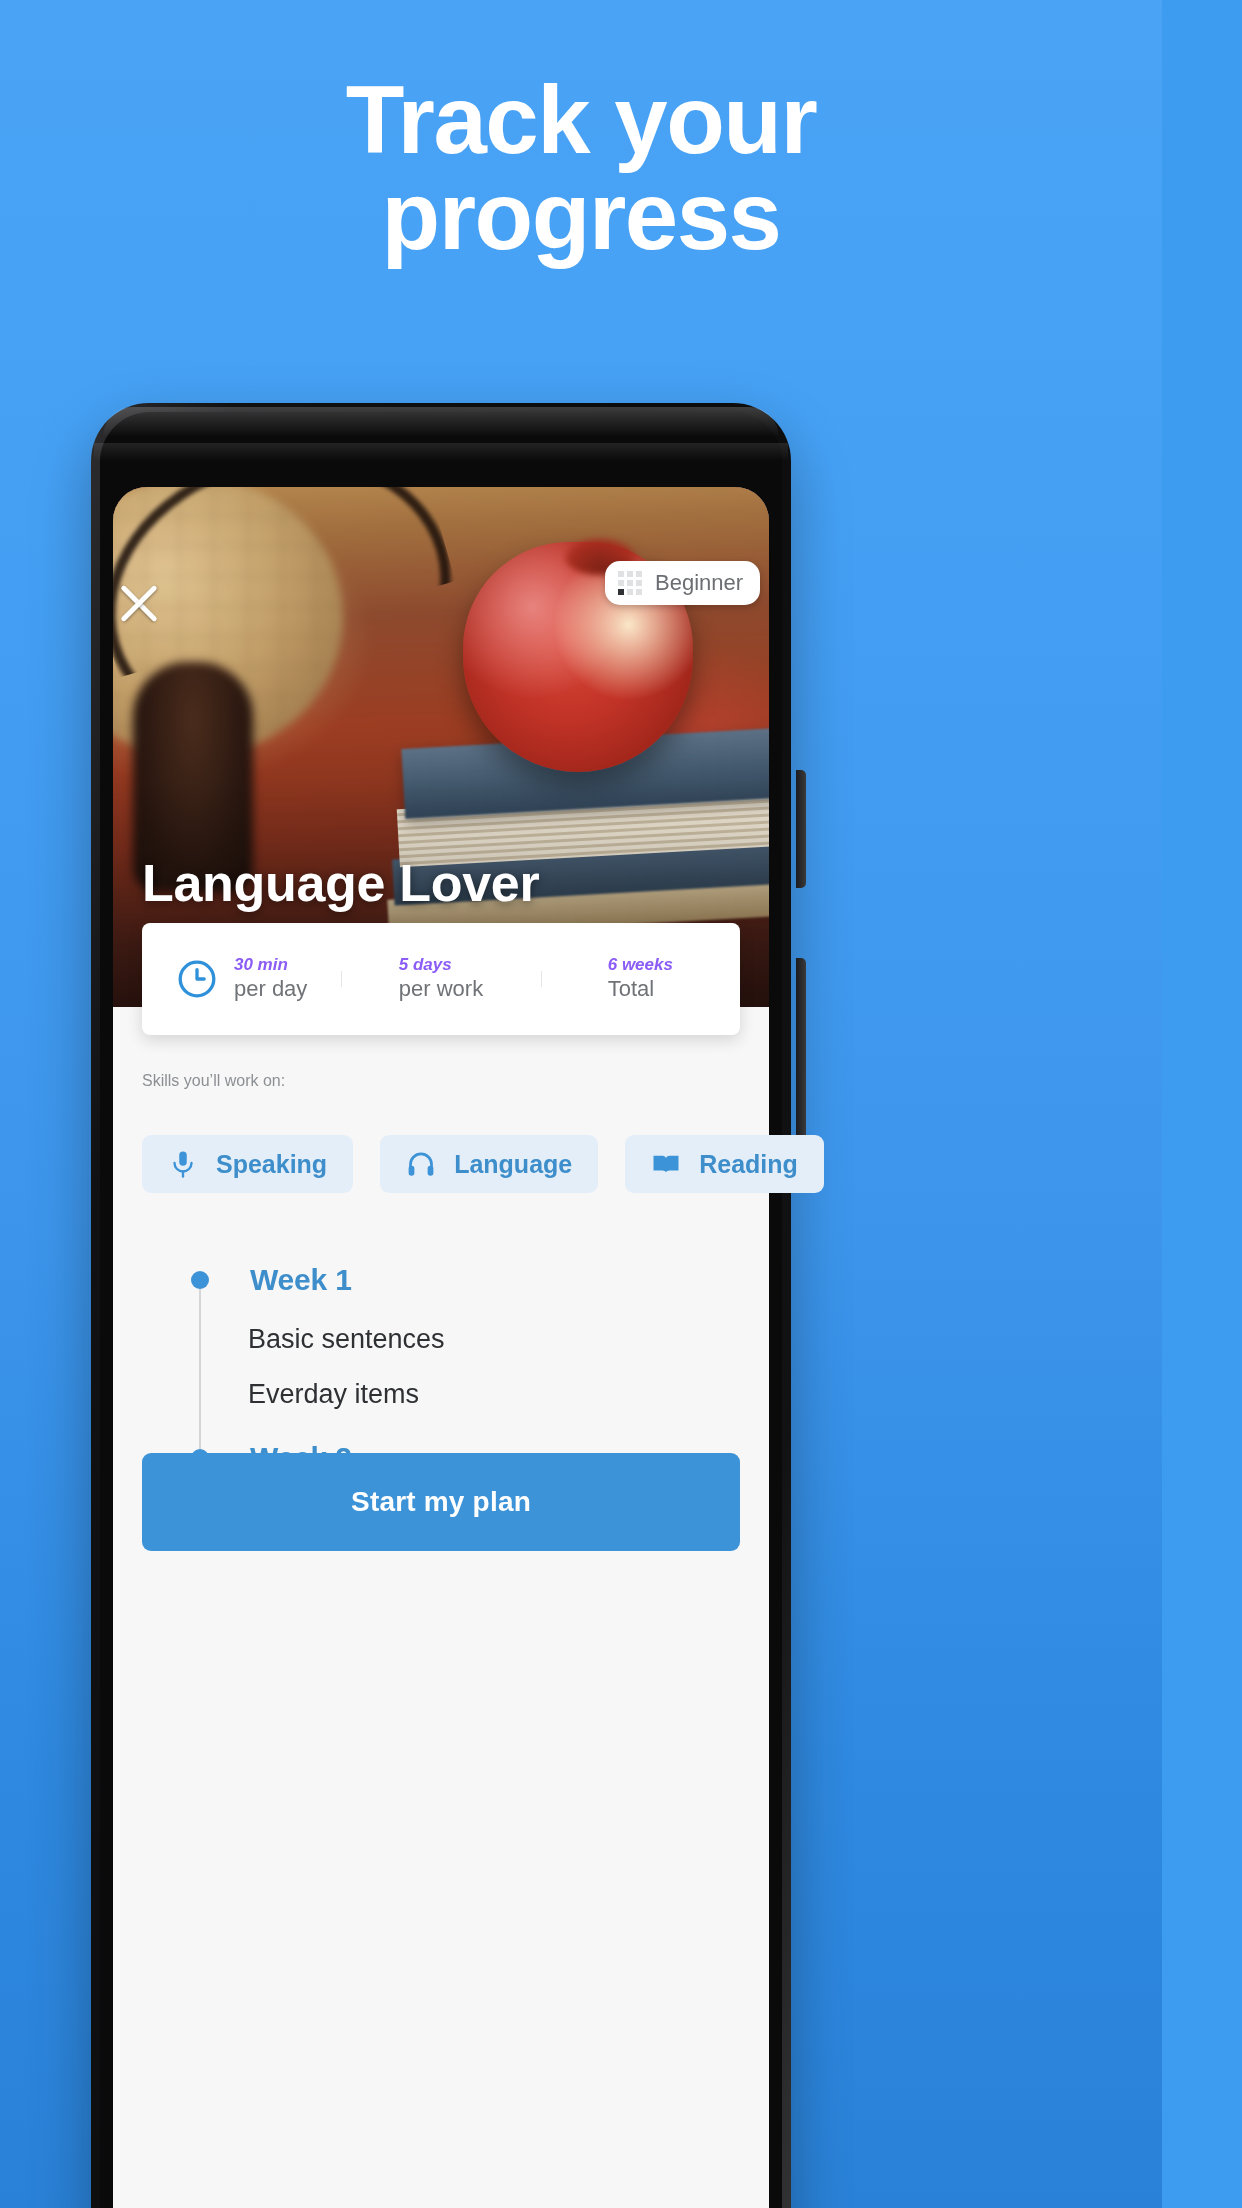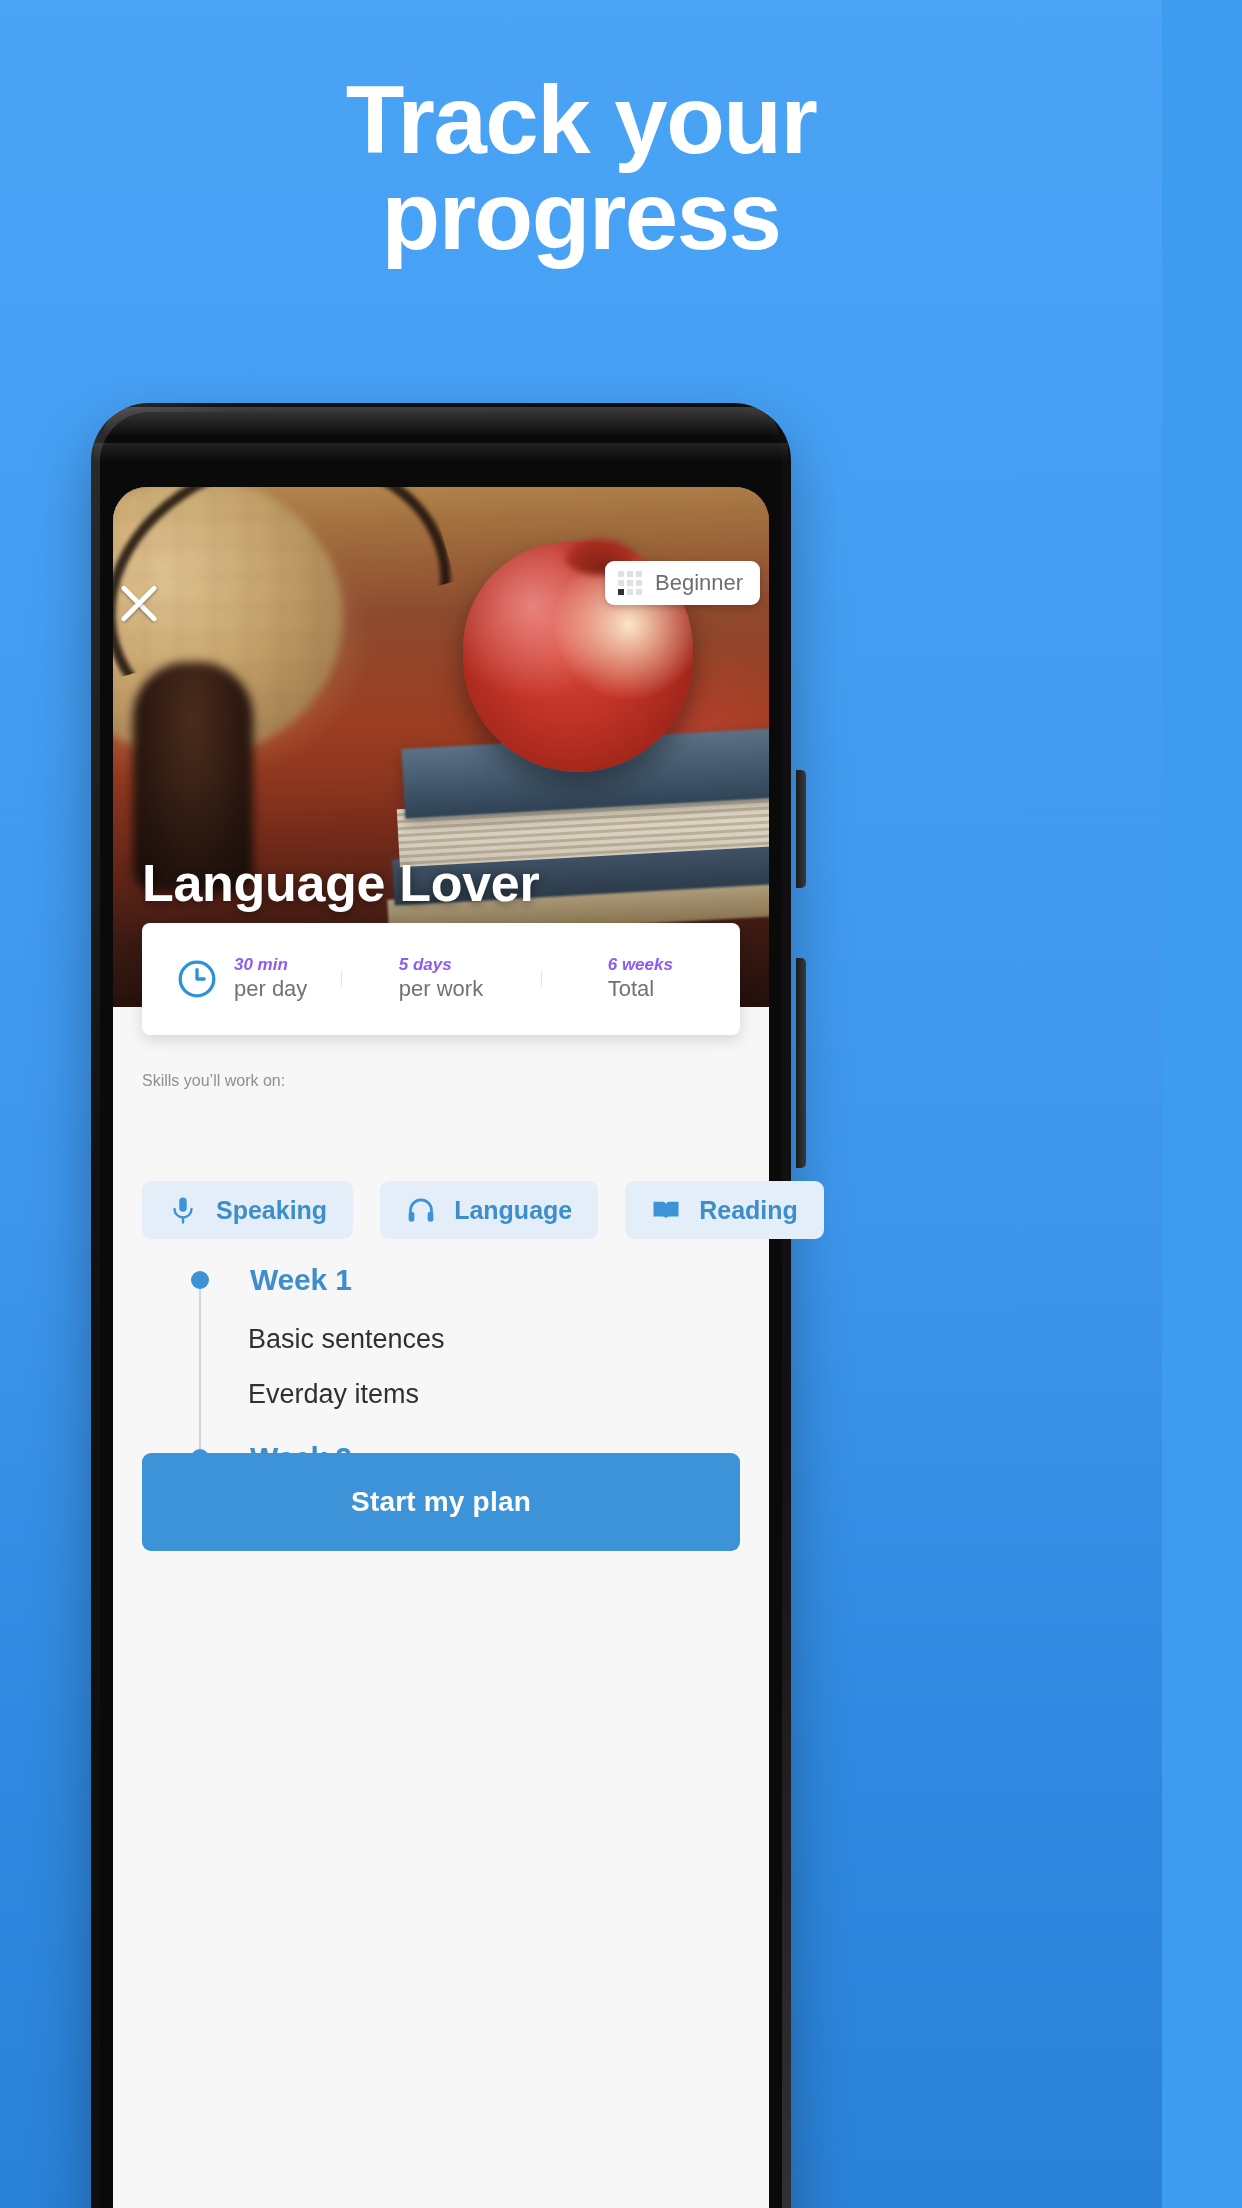--- a/index.html
+++ b/index.html
@@ -167,21 +167,21 @@
     position:absolute;left:3px;top:25px;width:48px;height:5px;border-radius:3px;
     background:#ffffff;box-shadow:0 1px 3px rgba(0,0,0,.35);
   }
   #close-btn span:first-child{transform:rotate(45deg);}
   #close-btn span:last-child{transform:rotate(-45deg);}
 
   
   #level-badge{
     position:absolute;left:605px;top:561px;height:44px;
     display:flex;align-items:center;gap:13px;
-    background:#ffffff;border-radius:9px;padding:0 17px 0 13px;
+    background:#ffffff;border-radius:15px;padding:0 17px 0 13px;
     box-shadow:0 2px 7px rgba(0,0,0,.22);
     cursor:pointer;
   }
   #level-dots{display:grid;grid-template-columns:repeat(3,6px);grid-template-rows:repeat(3,6px);gap:3px;}
   #level-dots i{display:block;width:6px;height:6px;background:#dfe1e3;}
   #level-dots i.on{background:#2f3135;}
   #level-label{font-size:22px;color:#6b6e72;font-weight:400;white-space:nowrap;}
 
   
   #hero-title{
@@ -210,21 +210,21 @@
   #skills-label{
     position:absolute;left:142px;top:1072px;
     font-size:16px;color:#8c8f93;font-weight:400;text-align:center;
   }
   #skills-row{
     position:absolute;left:142px;top:1135px;display:flex;gap:27px;
   }
   .chip{
     display:flex;align-items:center;gap:18px;
     background:#e4eef8;border-radius:9px;
-    height:58px;padding:0 26px;cursor:pointer;margin-top:46px;
+    height:58px;padding:0 26px;cursor:pointer;
   }
   .chip-label{font-size:25px;color:#3d8ecb;font-weight:700;white-space:nowrap;}
   .chip-icon{width:30px;height:30px;flex:none;display:block;}
 
   
   #timeline{position:absolute;left:142px;top:1247px;width:560px;}
   #timeline-rail{
     position:absolute;left:57px;top:32px;width:2px;height:178px;background:#d3d5d7;
   }
   .tl-week{position:relative;height:auto;}

